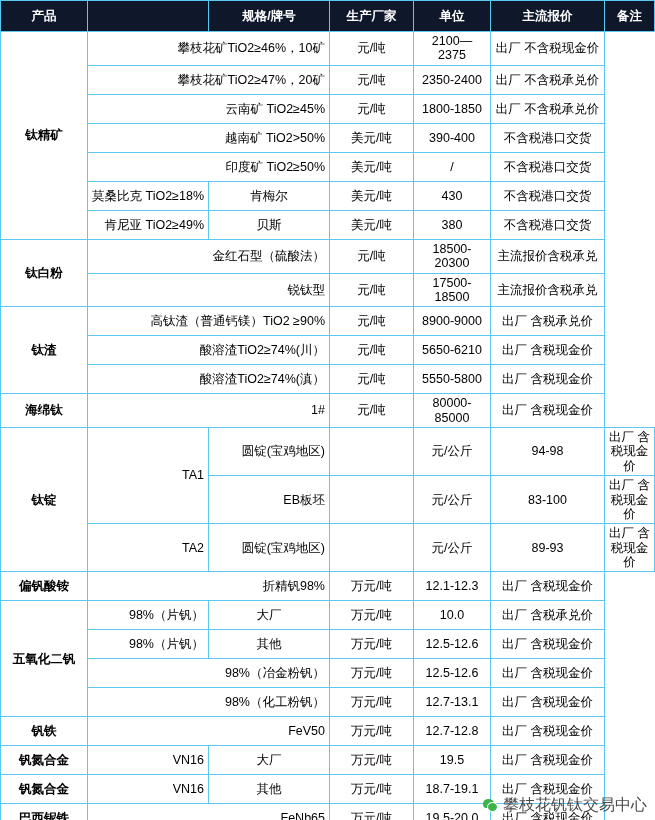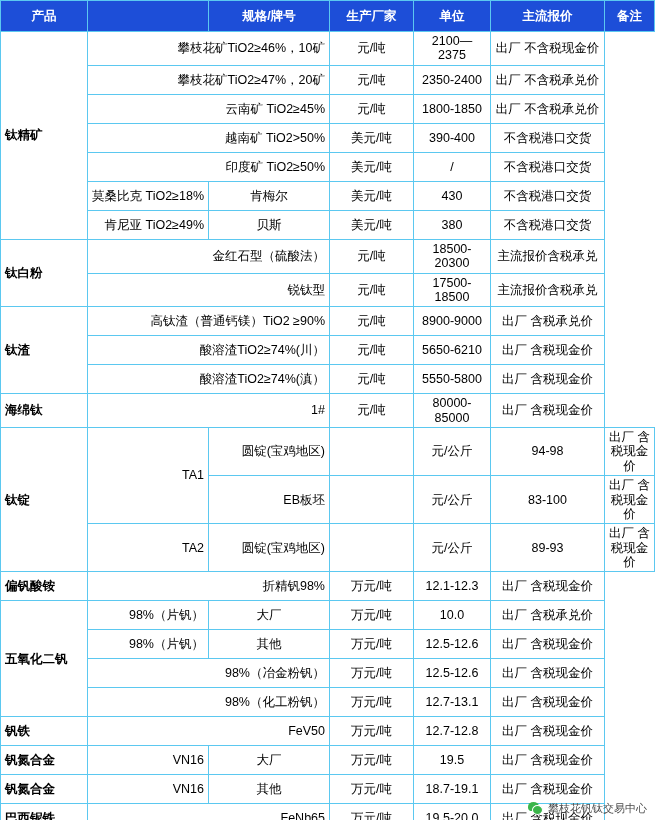--- a/index.html
+++ b/index.html
@@ -27,29 +27,30 @@
   }
   table.price-table th,
   table.price-table td {
     border: 1px solid #5bc8f0;
     font-size: 12.5px;
     padding: 2px 4px;
     vertical-align: middle;
     line-height: 1.15;
   }
   thead th {
-    background: #1d4ed8;
+    background: #0f172a;
     color: #ffffff;
     font-weight: bold;
     text-align: center;
     height: 26px;
     font-size: 13px;
     border: 1px solid #00aeef;
   }
   td.product {
+    text-align: center;
     font-weight: bold;
     font-size: 13px;
   }
   td.spec {
     text-align: right;
     padding-left: 6px;
   }
   td.maker, td.unit, td.price, td.remark {
     text-align: center;
   }
@@ -82,21 +83,21 @@
   }
   .wx-icon .b2 {
     position: absolute;
     right: 0; bottom: 0;
     width: 9px; height: 8px;
     background: #3bb54a;
     border-radius: 50%;
     border: 1px solid #fff;
   }
   .footer-text {
-    font-size: 11px;
+    font-size: 16px;
     color: #4a4a4a;
   }
 </style>
 </head>
 <body>
 
 <div class="sheet">
   <table class="price-table">
     <thead>
       <tr>

